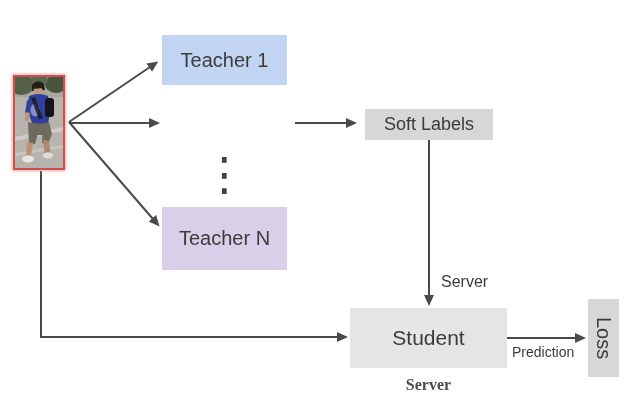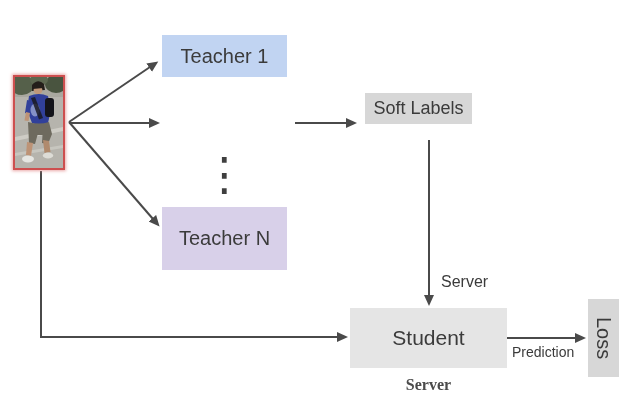--- a/index.html
+++ b/index.html
@@ -20,24 +20,24 @@
     fill: none;
   }
   .overlay .head { fill: var(--arrow-color, #4a4a4a); }
 
   .node {
     position: absolute; z-index: 2;
     display: flex; align-items: center; justify-content: center;
     color: var(--text-color, #3b3b3b);
   }
   .teacher { left: 162px; width: 125px; font-size: 20px; }
-  .t1 { top: 35px;  height: 42px; }
+  .t1 { top: 35px;  height: 50px; }
   .t2 { top: 98px;  height: 50px; }
   .tn { top: 207px; height: 63px; }
-  .soft    { left: 365px; top: 93px; width: 107px; height: 31px; font-size: 18px; }
+  .soft    { left: 365px; top: 109px; width: 128px; height: 31px; font-size: 18px; }
   .student { left: 350px; top: 308px; width: 157px; height: 60px; font-size: 21px; }
   .loss    { left: 588px; top: 299px; width: 31px;  height: 78px; font-size: 20px;
              writing-mode: vertical-rl; }
 
   .heading {
     position: absolute; z-index: 2;
     font-weight: bold; font-size: 16px;
     color: var(--heading-color, #4b4b4b);
     text-align: center;
   }

